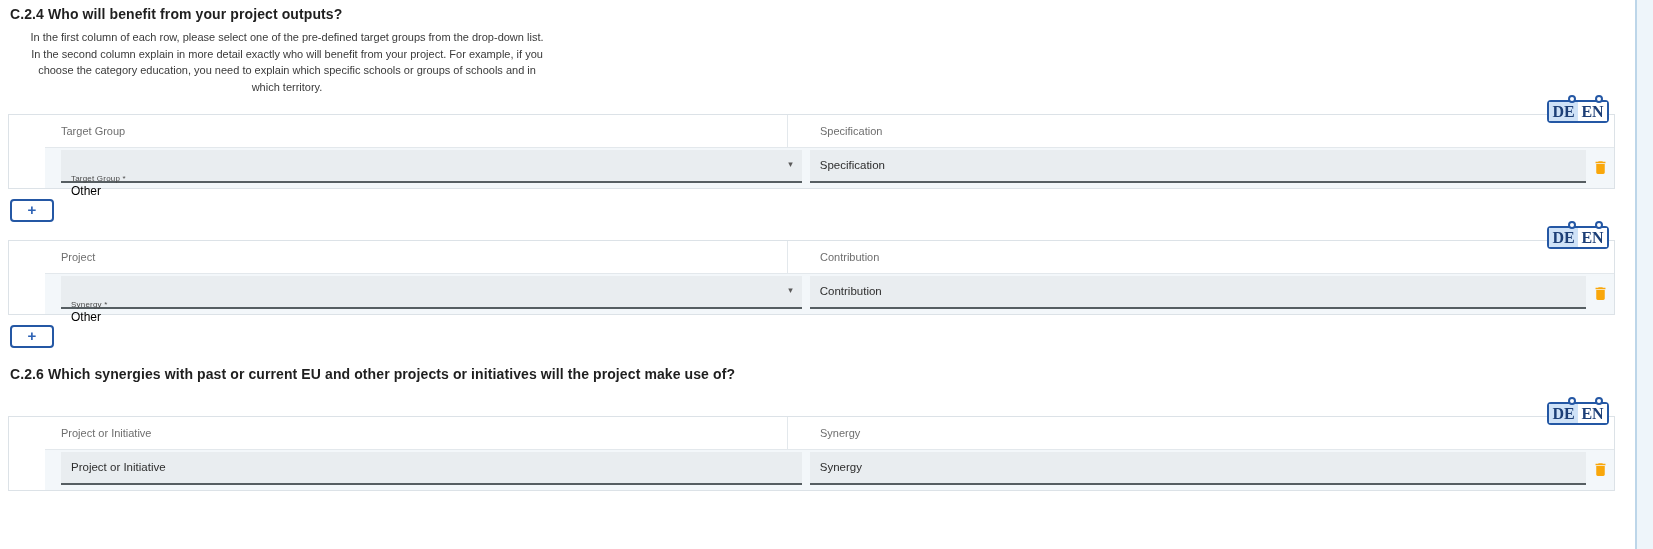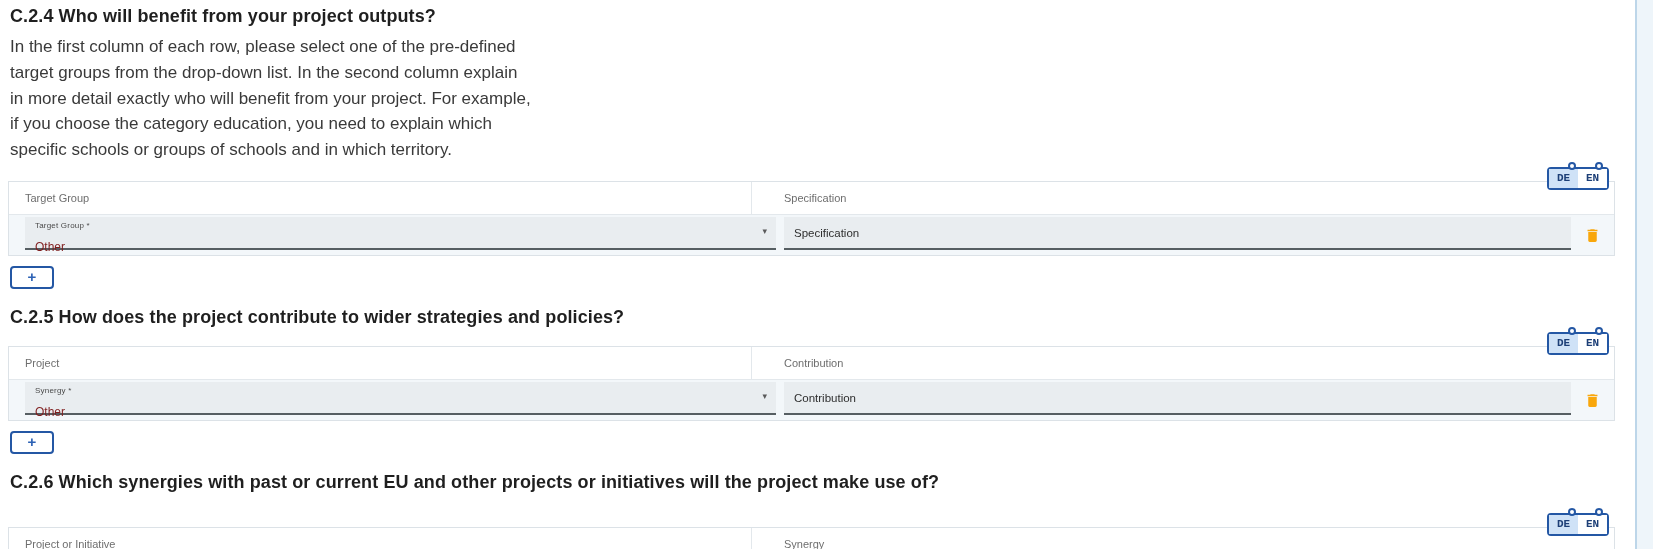--- a/index.html
+++ b/index.html
@@ -4,64 +4,64 @@
 <style>
   * { box-sizing: border-box; margin: 0; padding: 0; }
   html, body { background: #ffffff; }
   body {
     width: 1653px; height: 549px; overflow: hidden; position: relative;
     font-family: "Liberation Sans", sans-serif; color: #212121;
   }
   .content { position: absolute; left: 8px; top: 6px; width: 1607px; }
 
   .sec + .sec { margin-top: 18px; }
-  .sec-title { font-size: 18px; font-weight: 700; color: #1f1f1f; margin: 0 0 7px 2px; letter-spacing: 0.1px; }
-  .sec-desc  { font-size: 17px; color: #3a3a3a; line-height: 1.52; margin-left: 2px; max-width: 524px; }
+  .sec-title { font-size: 14px; font-weight: 700; color: #1f1f1f; margin: 0 0 7px 2px; letter-spacing: 0.1px; }
+  .sec-desc  { font-size: 11px; color: #3a3a3a; line-height: 1.52; margin-left: 17px; max-width: 524px; text-align: center; }
 
   .table-wrap { position: relative; margin-top: 18px; }
   .table-wrap.no-desc { margin-top: 34px; }
 
   
   .lang-toggle {
     position: absolute; top: -14px; right: 6px; z-index: 5;
     display: flex; width: 62px; height: 23px;
     background: #ffffff; border: 2px solid #2457a4; border-radius: 4px;
   }
   .lang-btn {
     flex: 1; border: none; background: #ffffff; cursor: pointer;
-    font-family: Liberation Mono, monospace;
-    font-size: 11px; font-weight: 700; color: #1d3f77; line-height: 19px; padding: 0;
+    font-family: Liberation Serif, serif;
+    font-size: 16px; font-weight: 700; color: #1d3f77; line-height: 19px; padding: 0;
   }
   .lang-btn.selected { background: #cfe2f7; }
   .lang-badge {
     position: absolute; top: -7px; width: 8px; height: 8px;
     background: #ffffff; border: 2px solid #2457a4; border-radius: 50%;
   }
   .badge-de { left: 19px; }
   .badge-en { left: 46px; }
 
   
-  .tbl { background: #ffffff; border: 1px solid #dce2e7; }
+  .tbl { background: #ffffff; border: 1px solid #dce2e7; padding-left: 36px; }
   .thead { display: flex; height: 33px; border-bottom: 1px solid #e3e8ec; background: #ffffff; }
   .th { font-size: 11px; color: #6e6e6e; display: flex; align-items: center; }
   .th1 { width: 743px; padding-left: 16px; border-right: 1px solid #e3e8ec; }
   .th2 { flex: 1; padding-left: 32px; }
 
   .trow { display: flex; height: 40px; background: #f3f7fa; }
   .f1wrap { margin-left: 16px; width: 751px; padding-top: 2px; }
   .f2wrap { margin-left: 8px;  width: 787px; padding-top: 2px; }
   .delwrap { flex: 1; display: flex; align-items: center; justify-content: center; }
 
   .select-field {
     position: relative; width: 100%; height: 33px;
     background: #e9edf0; border-bottom: 2px solid #565e62;
     padding: 4px 24px 0 10px; cursor: pointer;
   }
-  .fld-label { display: block; font-size: 8px; color: #4a4a4a; letter-spacing: 0.2px; }
-  .fld-value { display: block; font-size: 12px; color: #7f1d1d; margin-top: 10px; }
+  .fld-label { display: block; font-size: 8px; color: #4a4a4a; letter-spacing: 0.2px; margin-top: 20px; }
+  .fld-value { display: block; font-size: 12px; color: #000000; margin-top: 1px; }
   .dd-arrow {
     position: absolute; right: 9px; top: 10px;
     font-size: 9px; color: #5a5a5a; line-height: 1;
   }
   .text-field {
     width: 100%; height: 33px; background: #e9edf0;
     border: none; border-bottom: 2px solid #565e62; border-radius: 0;
     padding: 0 10px; font-family: "Liberation Sans", sans-serif;
     font-size: 11.5px; color: #2b2b2b; outline: none;
   }
@@ -123,21 +123,20 @@
               </svg>
             </button>
           </div>
         </div>
       </div>
     </div>
     <button class="add-btn">+</button>
   </section>
 
   <section class="sec">
-    <h3 class="sec-title">C.2.5 How does the project contribute to wider strategies and policies?</h3>
     <div class="table-wrap">
       <div class="lang-toggle">
         <button class="lang-btn selected">DE</button>
         <button class="lang-btn">EN</button>
         <span class="lang-badge badge-de"></span>
         <span class="lang-badge badge-en"></span>
       </div>
       <div class="tbl">
         <div class="thead">
           <div class="th th1">Project</div>

